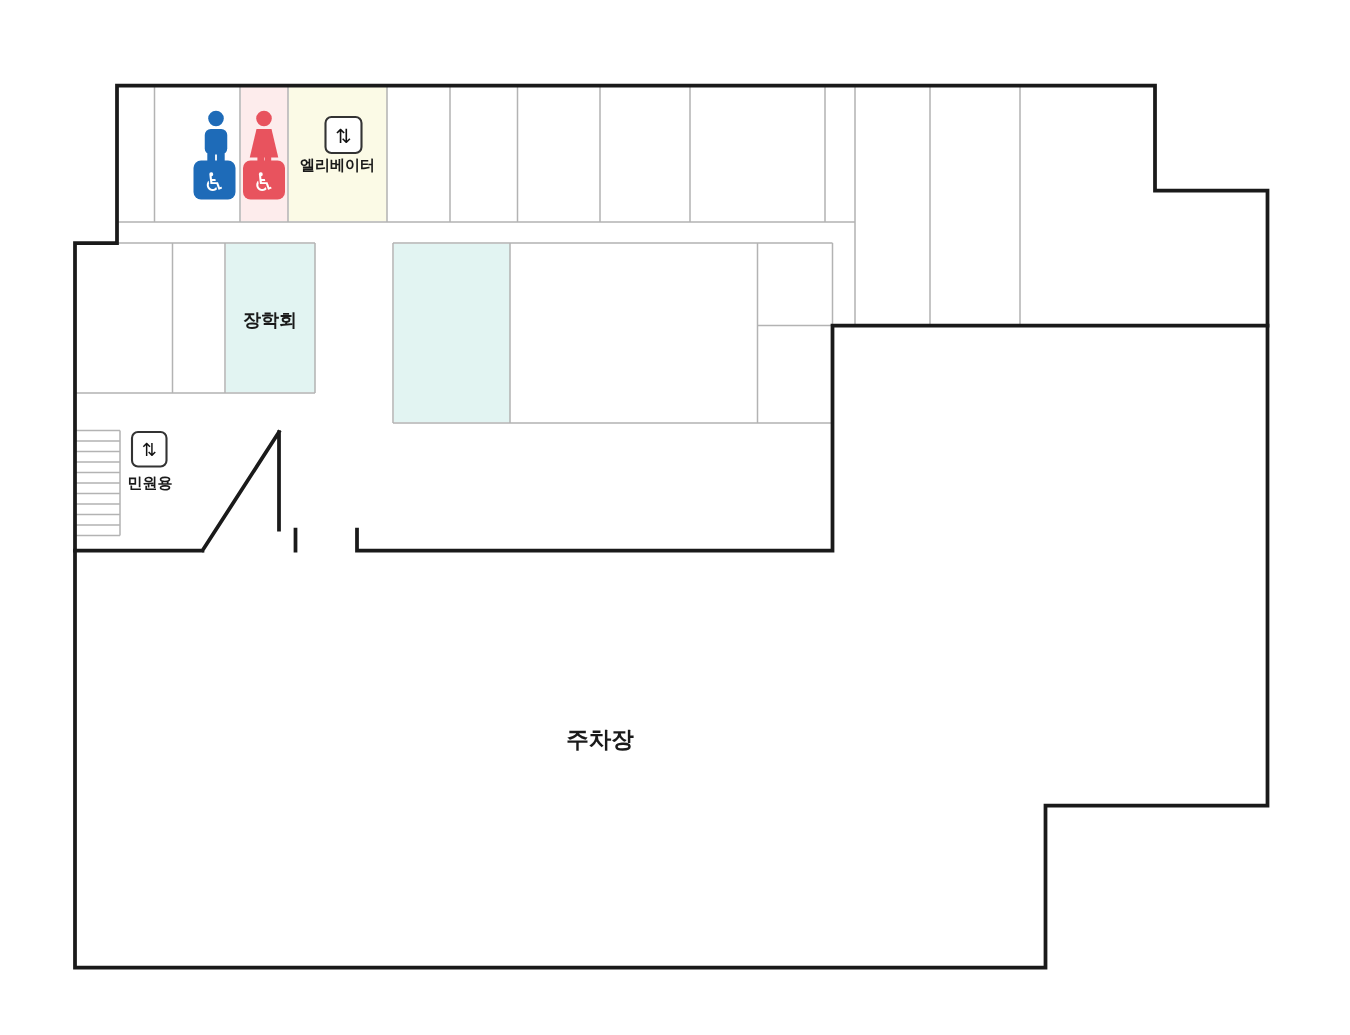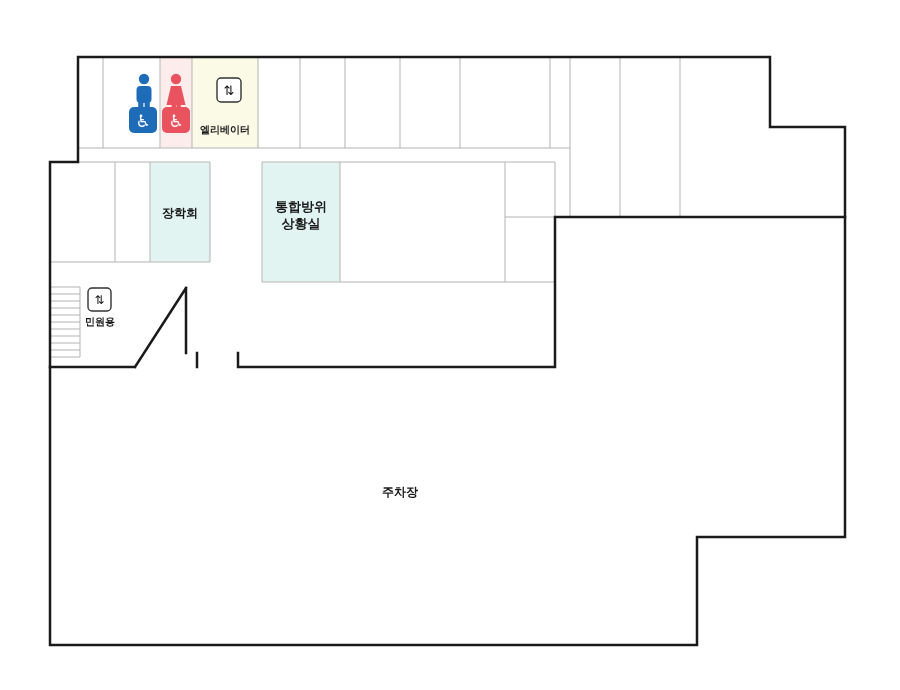--- a/index.html
+++ b/index.html
@@ -74,26 +74,22 @@
       <rect x="217" y="78" width="24" height="24" rx="4" fill="#ffffff" stroke="#333333" stroke-width="1.4"></rect>
       <text x="229" y="95" text-anchor="middle" font-size="13" fill="#111111">⇅</text>
     </g>
 
     <g>
       <rect x="88" y="288" width="23" height="23" rx="4" fill="#ffffff" stroke="#333333" stroke-width="1.4"></rect>
       <text x="99.5" y="304" text-anchor="middle" font-size="12" fill="#111111">⇅</text>
     </g>
   </svg>
 
-  <div class="lbl" style="left:192px;top:103px;width:66px;font-size:10px;font-weight:600;margin-top:20px;">엘리베이터</div>
+  <div class="lbl" style="left:192px;top:103px;width:66px;font-size:10px;font-weight:600;">엘리베이터</div>
 
   <div class="lbl" style="left:72px;top:315px;width:56px;font-size:10px;font-weight:600;">민원용</div>
 
   <div class="lbl" style="left:150px;top:205px;width:60px;font-size:12px;font-weight:700;">장학회</div>
 
-  <div class="lbl" style="left:262px;top:198px;width:78px;font-size:13px;font-weight:700;line-height:17px;">
-    <span class="line">통합방위</span>
-    <span class="line">상황실</span>
-  </div>
 
-  <div class="lbl" style="left:350px;top:484px;width:100px;font-size:12px;font-weight:700;">주차장</div>
+  <div class="lbl" style="left:350px;top:484px;width:100px;font-size:15px;font-weight:700;">주차장</div>
 
 </div>
 
 </body></html>

